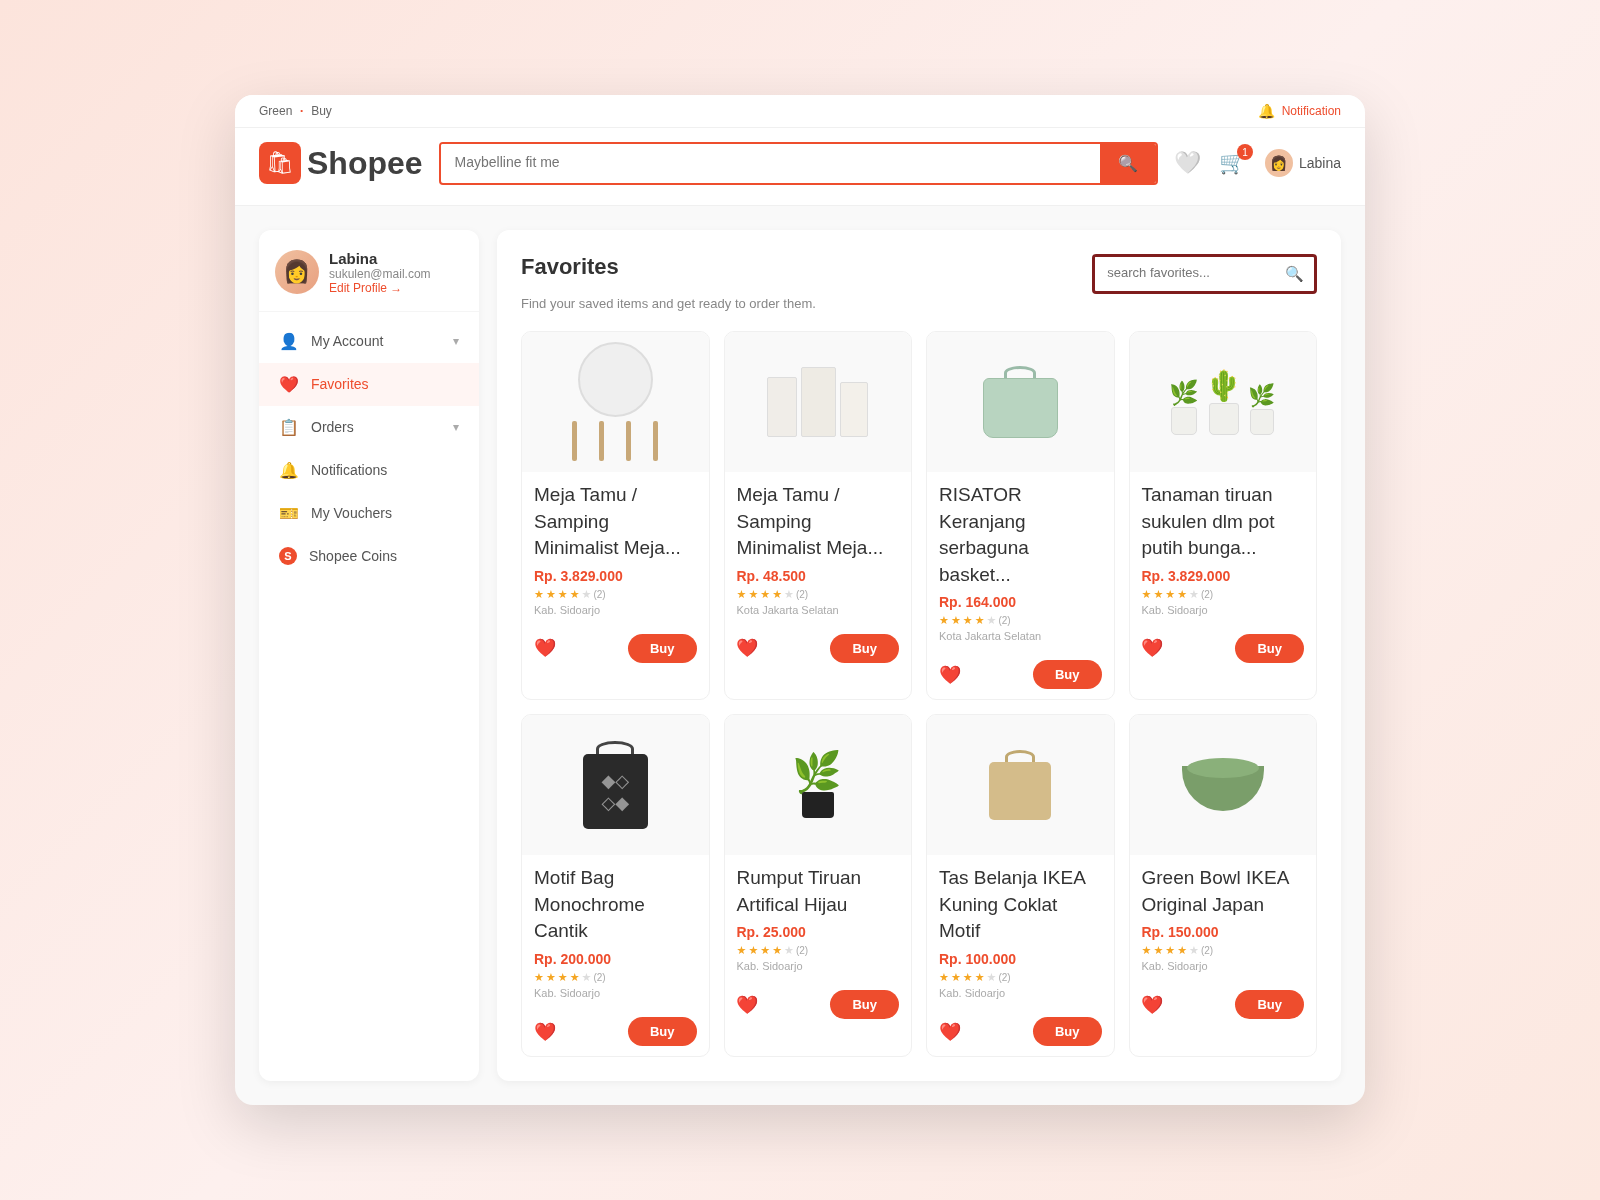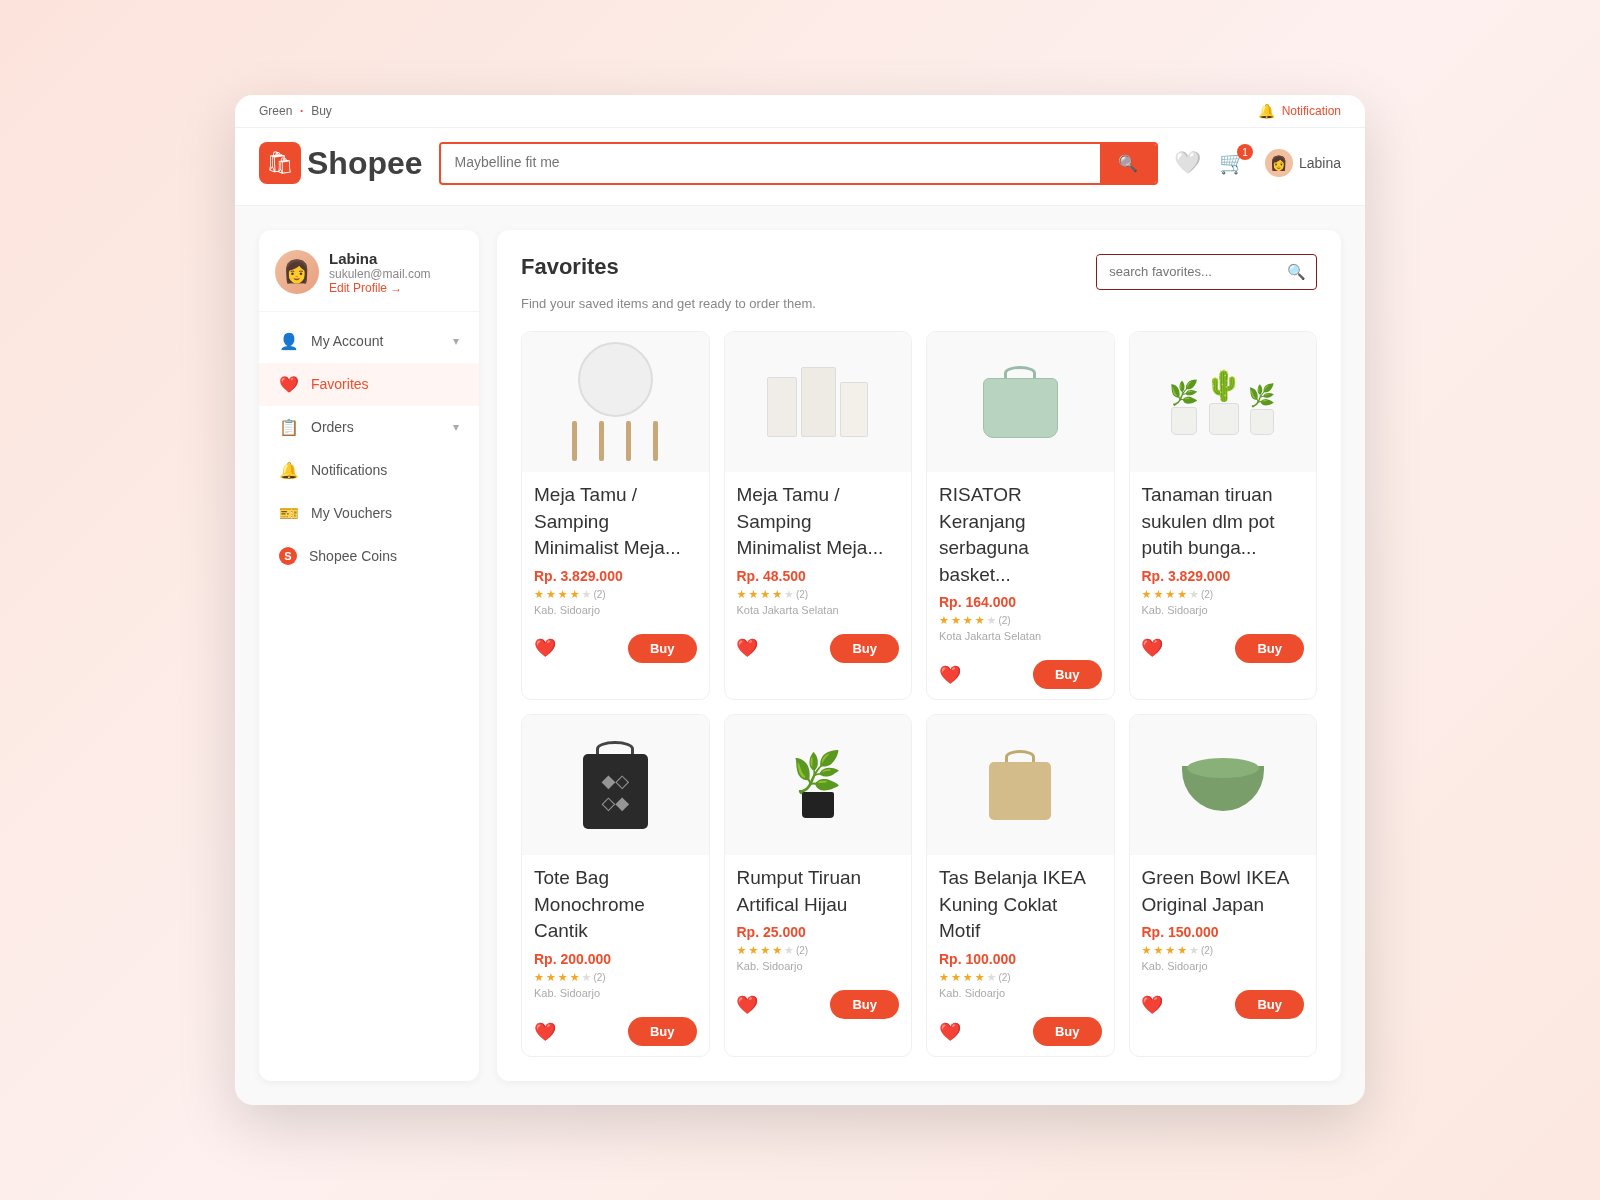--- a/index.html
+++ b/index.html
@@ -229,22 +229,22 @@
     .panel-header {
       display: flex;
       justify-content: space-between;
       align-items: flex-start;
       margin-bottom: 20px;
     }
     .panel-title { font-size: 22px; font-weight: 700; color: #333; }
     .panel-subtitle { font-size: 13px; color: #888; margin-top: 16px; }
     .search-favorites {
       display: flex;
-      align-items: center;
-      border: 1px solid #7f1d1d;
+      align-items: flex-start;
+      border: 3px solid #7f1d1d;
       border-radius: 4px;
       overflow: hidden;
       background: #fff;
     }
     .search-favorites input {
       border: none;
       outline: none;
       padding: 8px 12px;
       font-size: 13px;
       color: #999;
@@ -537,21 +537,21 @@
           <div class="product-card">
     <div class="product-image">
       <div style="display:flex;flex-direction:column;align-items:center;">
         <div style="width:38px;height:16px;border:3px solid #444;border-radius:50% 50% 0 0;border-bottom:none;margin-bottom:-3px;"></div>
         <div style="width:65px;height:75px;background:#2a2a2a;border-radius:5px;display:flex;align-items:center;justify-content:center;">
           <div style="font-size:18px;opacity:0.5;color:white;">◆◇<br>◇◆</div>
         </div>
       </div>
     </div>
     <div class="product-info">
-      <div class="product-name">Tote Bag Monochrome Cantik</div>
+      <div class="product-name">Motif Bag Monochrome Cantik</div>
       <div class="product-price">Rp. 200.000</div>
       <div class="product-stars">
         <span style="color:#f5a623">★</span>
                 <span style="color:#f5a623">★</span>
                 <span style="color:#f5a623">★</span>
                 <span style="color:#f5a623">★</span>
                 <span style="color:#ddd">★</span>
         <span class="star-count">(2)</span>
       </div>
       <div class="product-location">Kab. Sidoarjo</div>

